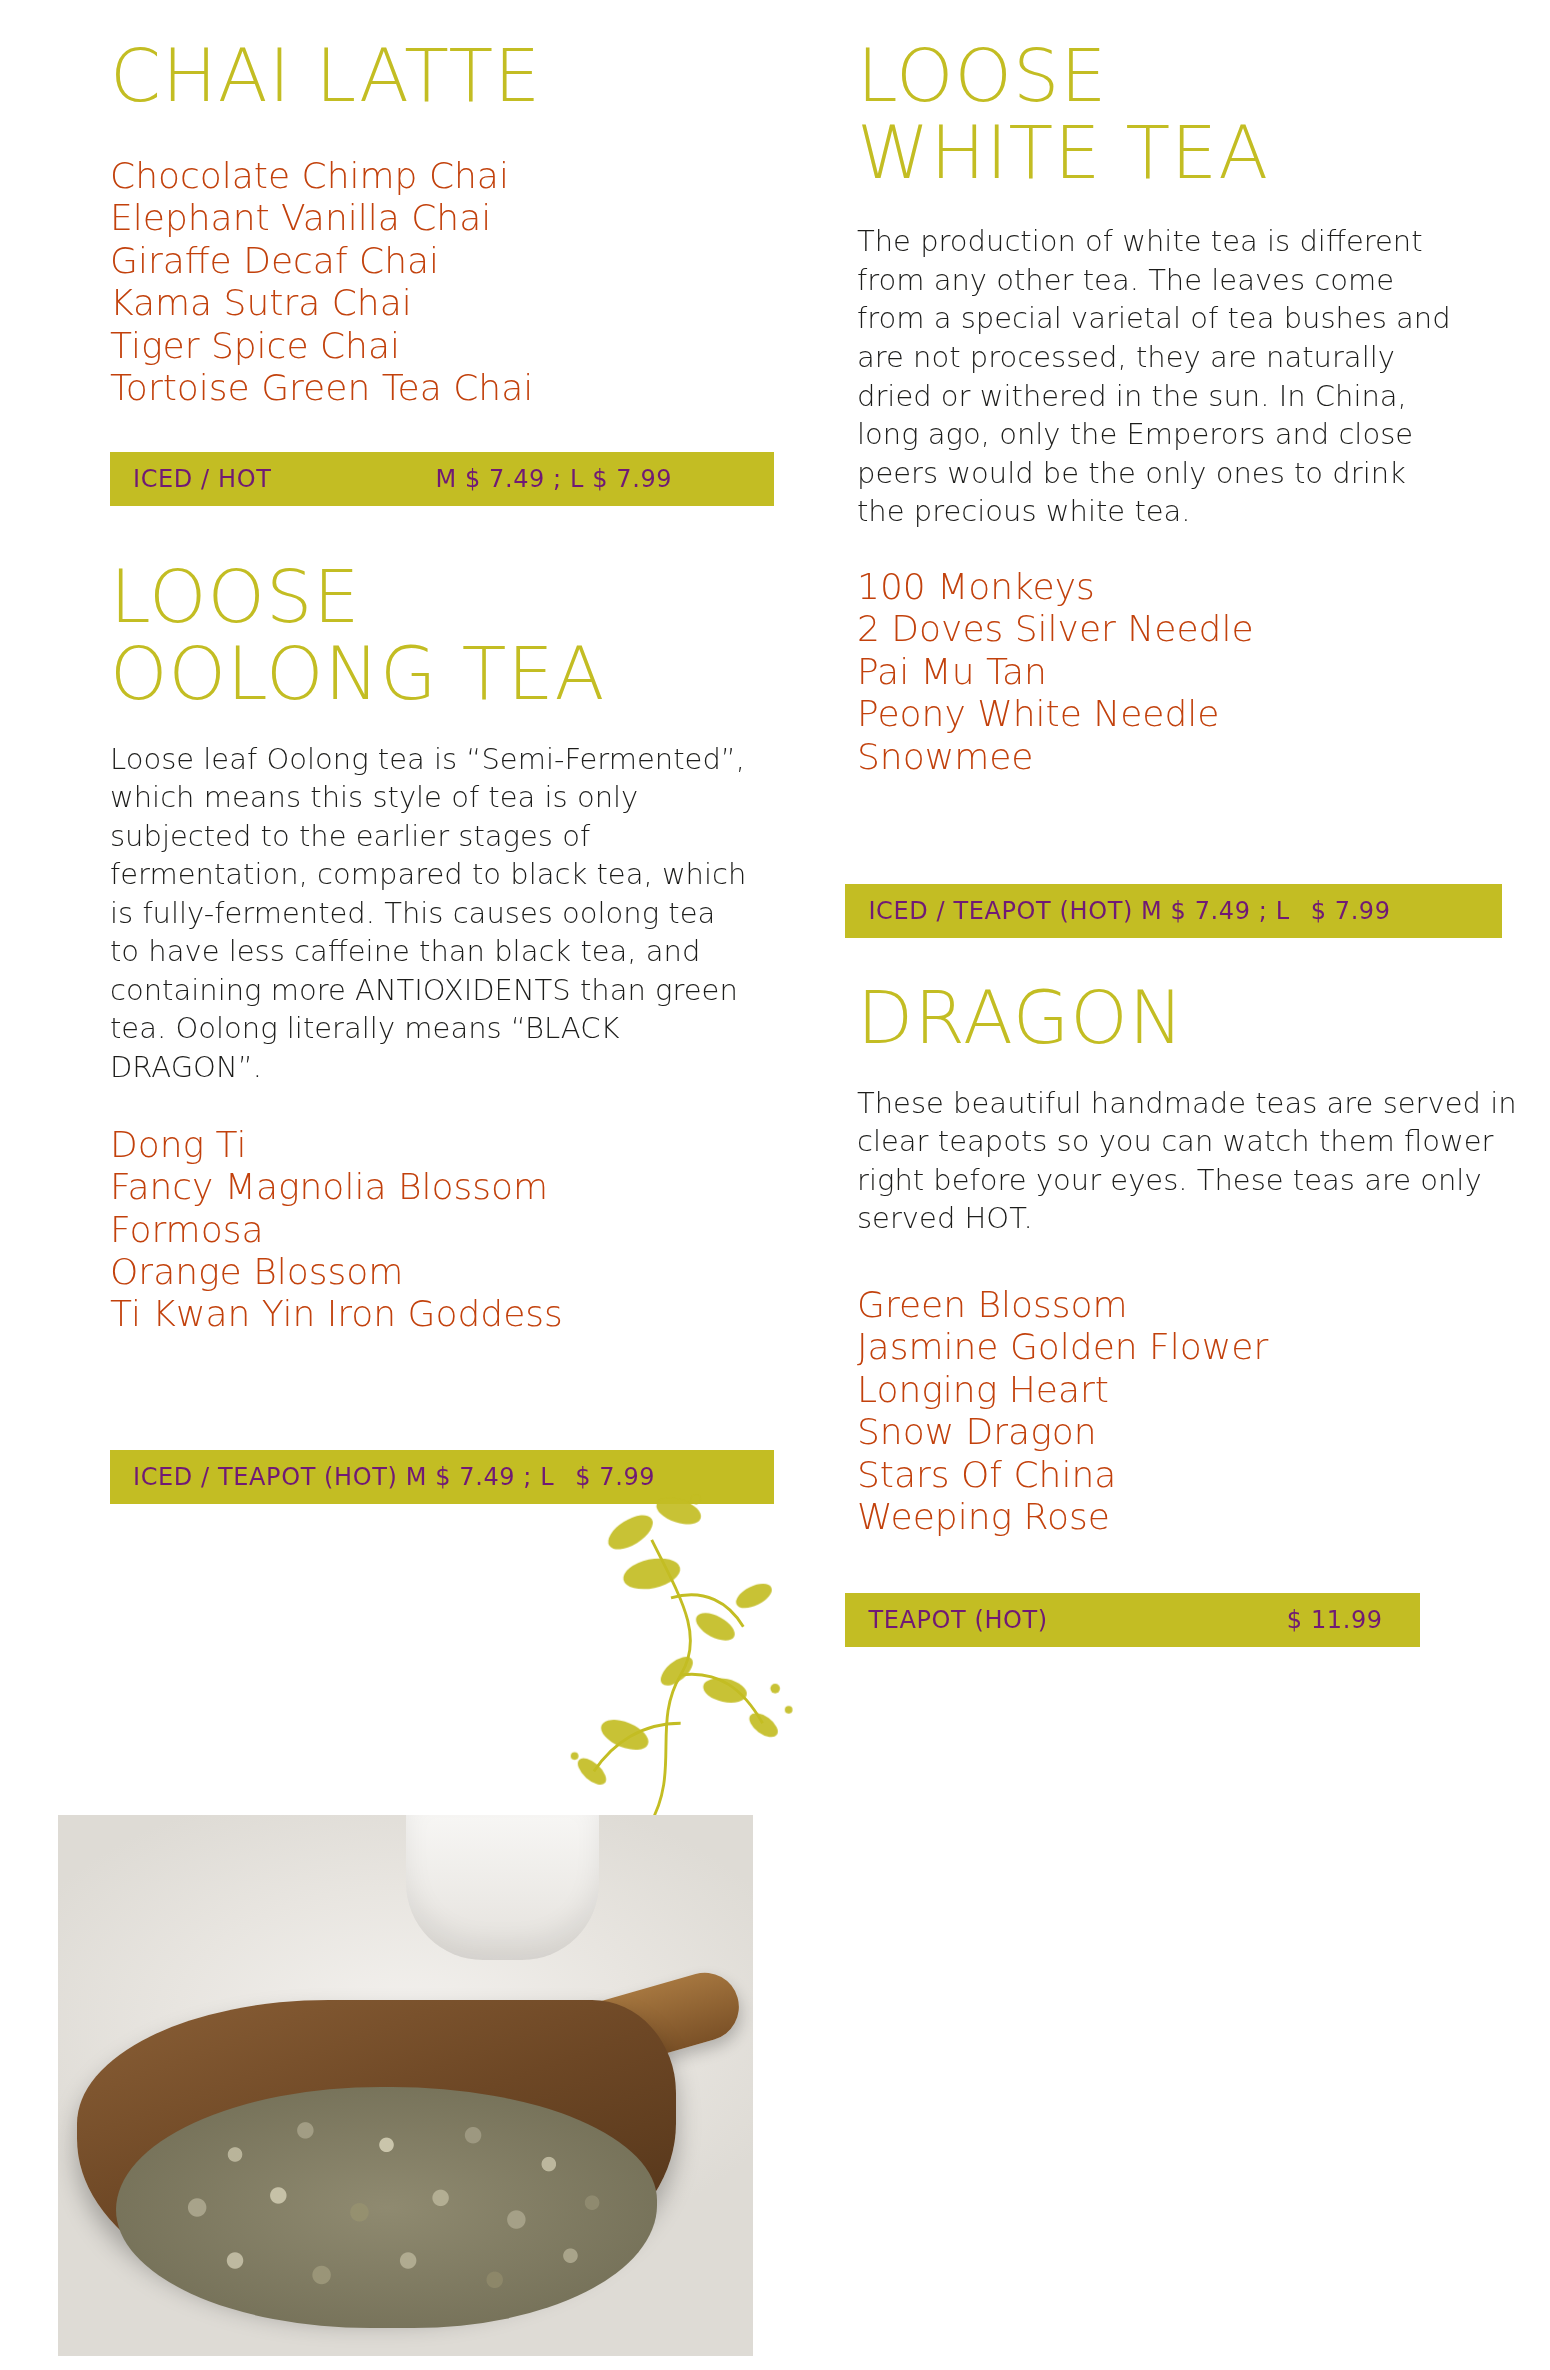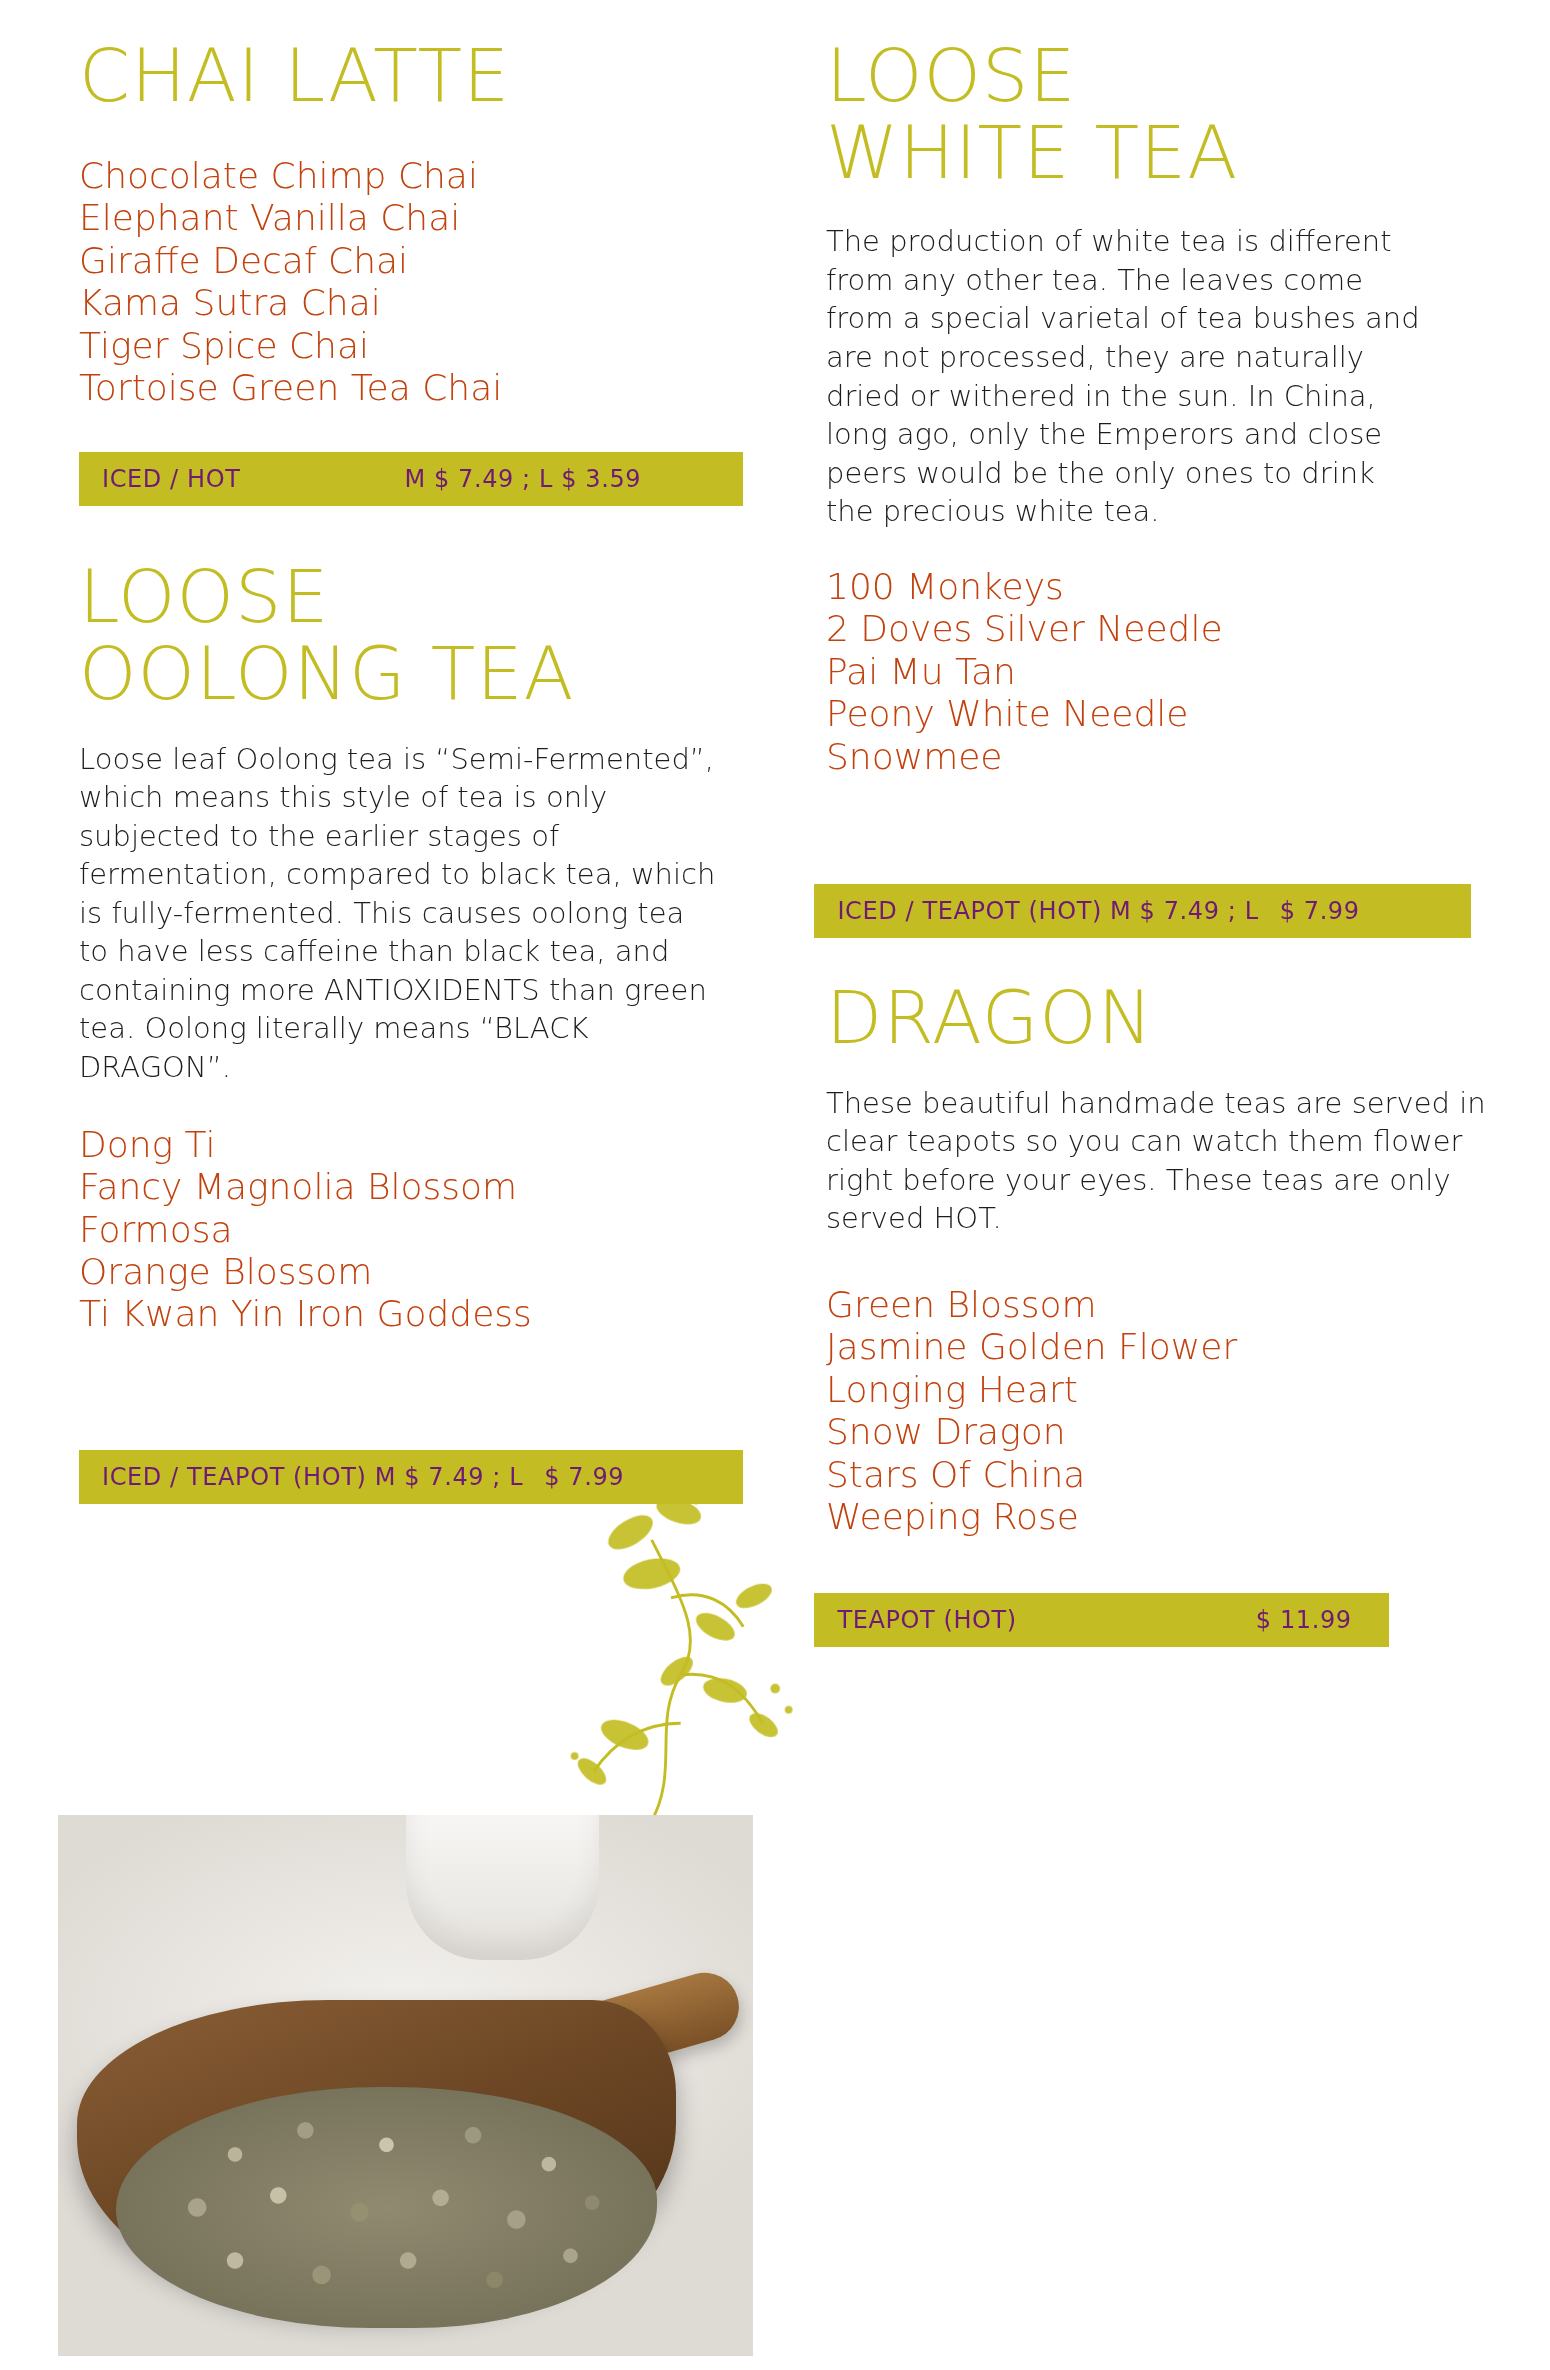--- a/index.html
+++ b/index.html
@@ -14,21 +14,21 @@
     font-family: "Liberation Sans", sans-serif;
     overflow: hidden;
   }
 
   .page {
     position: absolute;
     inset: 0;
     display: flex;
     flex-direction: row;
     box-sizing: border-box;
-    padding: 25px 39px 0 25px;
+    padding: 25px 39px 0 56px;
   }
 
   .col {
     position: relative;
     box-sizing: border-box;
   }
   .col-left {
     width: 714px;
     padding-left: 54px;
     padding-right: 9.7px;
@@ -235,21 +235,21 @@
       <li>Chocolate Chimp Chai</li>
       <li>Elephant Vanilla Chai</li>
       <li>Giraffe Decaf Chai</li>
       <li>Kama Sutra Chai</li>
       <li>Tiger Spice Chai</li>
       <li>Tortoise Green Tea Chai</li>
     </ul>
 
     <div class="price-bar" id="chai-price">
       <span class="label">ICED / HOT</span>
-      <span class="value">M  $ 7.49 ; L   $ 3.59</span>
+      <span class="value">M  $ 7.49 ; L   $ 7.99</span>
     </div>
 
     <h1 class="heading heading-two-line" id="oolong-title">
       <span>LOOSE</span><br>
       <span>OOLONG TEA</span>
     </h1>
 
     <p class="desc" id="oolong-desc">Loose leaf Oolong tea is “Semi-Fermented”, which means this style of tea is only subjected to the earlier stages of fermentation, compared to black tea, which is fully-fermented. This causes oolong tea to have less caffeine than black tea, and containing more ANTIOXIDENTS than green tea. Oolong literally means “BLACK DRAGON”.</p>
 
     <ul class="item-list" id="oolong-items">

